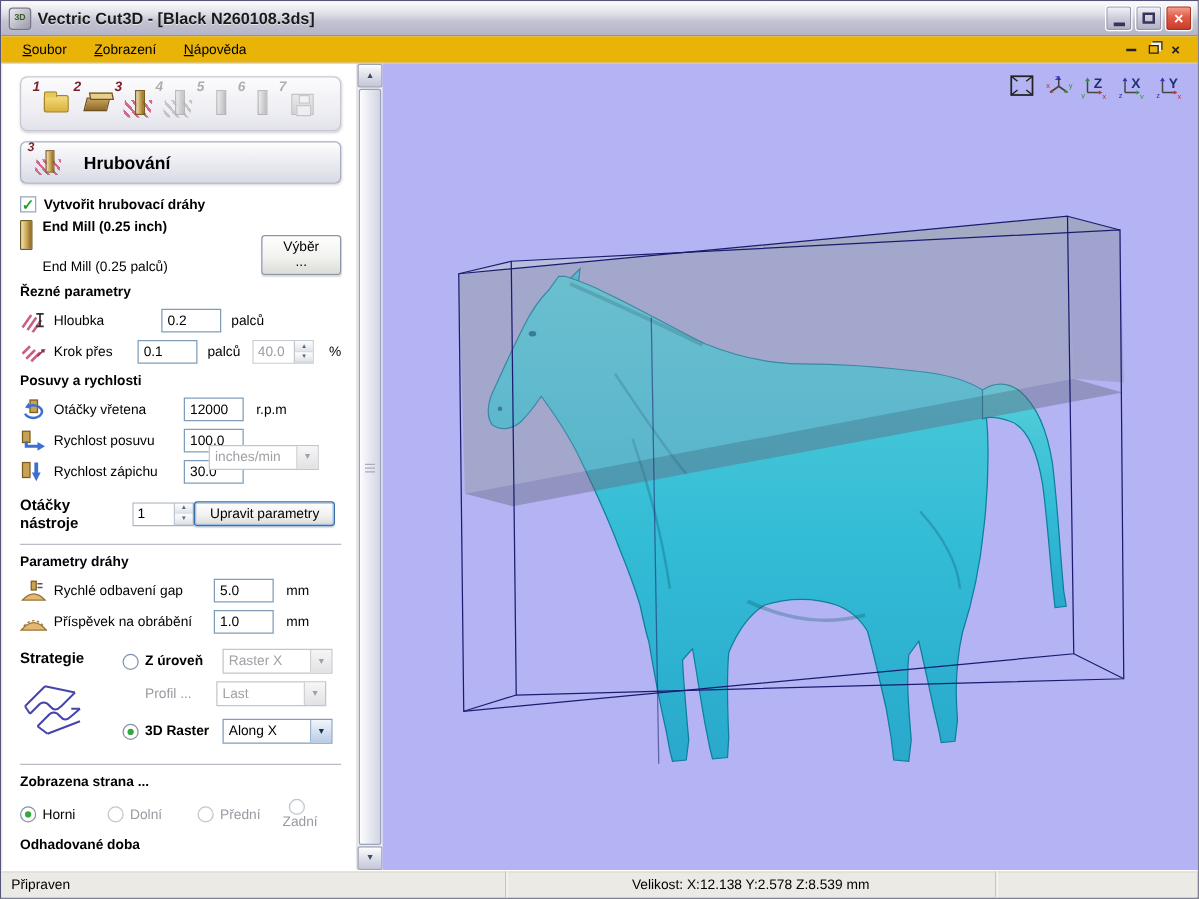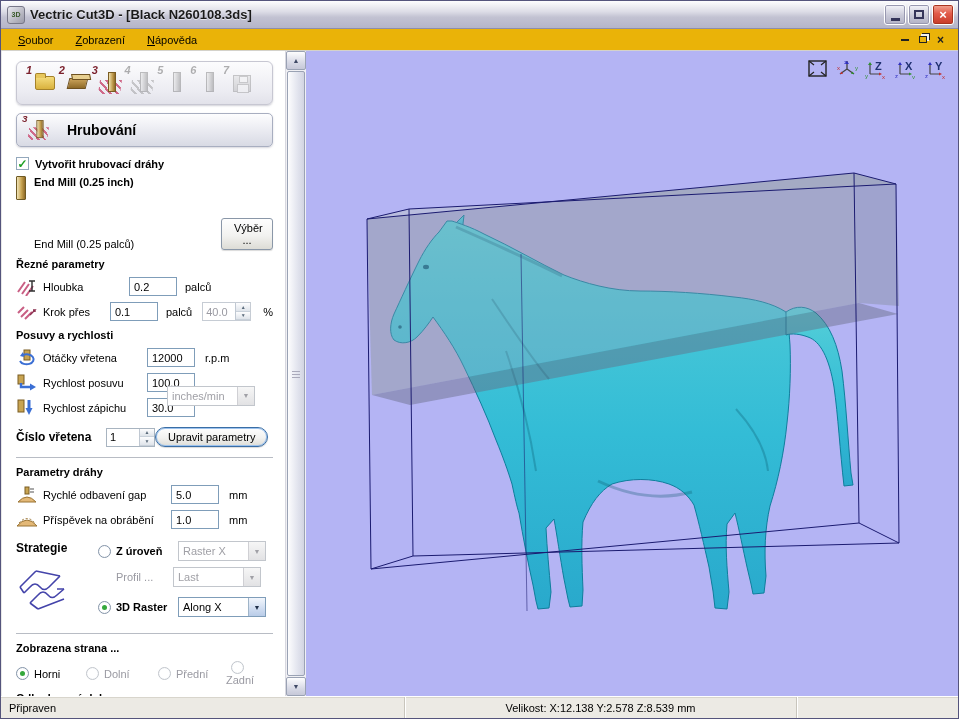--- a/index.html
+++ b/index.html
@@ -210,21 +210,21 @@
           </div>
         <span class="bold">Vytvořit hrubovací dráhy</span>
       </div>
 
       <div class="pad" style="display:flex; margin-bottom:2px;">
         <div class="endmill-icon"></div>
         <div style="flex:1;">
           <div class="bold">End Mill (0.25 inch)</div>
           <div style="display:flex; align-items:flex-end;">
             <span>End Mill (0.25 palců)</span>
-            <button class="xp-btn" style="margin-left:auto; width:52px;margin-top:30px;">Výběr ...</button>
+            <button class="xp-btn" style="margin-left:auto; width:64px;">Výběr ...</button>
           </div>
         </div>
       </div>
 
       <div class="pad sec-title">Řezné parametry</div>
 
       <div class="row pad">
         <svg class="mini-icon" viewBox="0 0 22 18">
           <path d="M2,14 L9,4 M6,16 L13,6 M10,18 L17,8" stroke="#c95f84" stroke-width="2" fill="none"></path>
           <path d="M16,3 v10 M13,3 h6 M13,13 h6" stroke="#303030" stroke-width="1.4" fill="none"></path>
@@ -283,29 +283,29 @@
         </svg>
         <span class="lblcol">Rychlost zápichu</span>
         <input class="xp-input" value="30.0" style="">
         <div class="combo dim" style="position:absolute; right:30px; margin-top:-24px;">
           <span class="val">inches/min</span>
           <span class="drop">▼</span>
         </div>
       </div>
 
       <div class="row pad" style="margin-top:10px;">
-        <span class="bold" style="width:90px; font-size:12px;">Číslo vřetena</span>
+        <span class="bold" style="width:90px; font-size:12px;">Otáčky nástroje</span>
         <div class="spin">
           <input value="1" style="">
           <div class="btns">
               <div>▲</div>
               <div>▼</div>
             </div>
         </div>
-        <button class="xp-btn default" style="border-radius:15px;">Upravit parametry</button>
+        <button class="xp-btn default" style="">Upravit parametry</button>
       </div>
 
       <div class="sep"></div>
 
       <div class="pad sec-title">Parametry dráhy</div>
 
       <div class="row pad">
         <svg class="mini-icon" viewBox="0 0 22 18">
           <path d="M2,16 q9,-10 18,0 z" fill="#e3b877" stroke="#9a7434"></path>
           <rect x="9" y="1" width="4" height="7" fill="#c8a452" stroke="#7a5c22"></rect>

